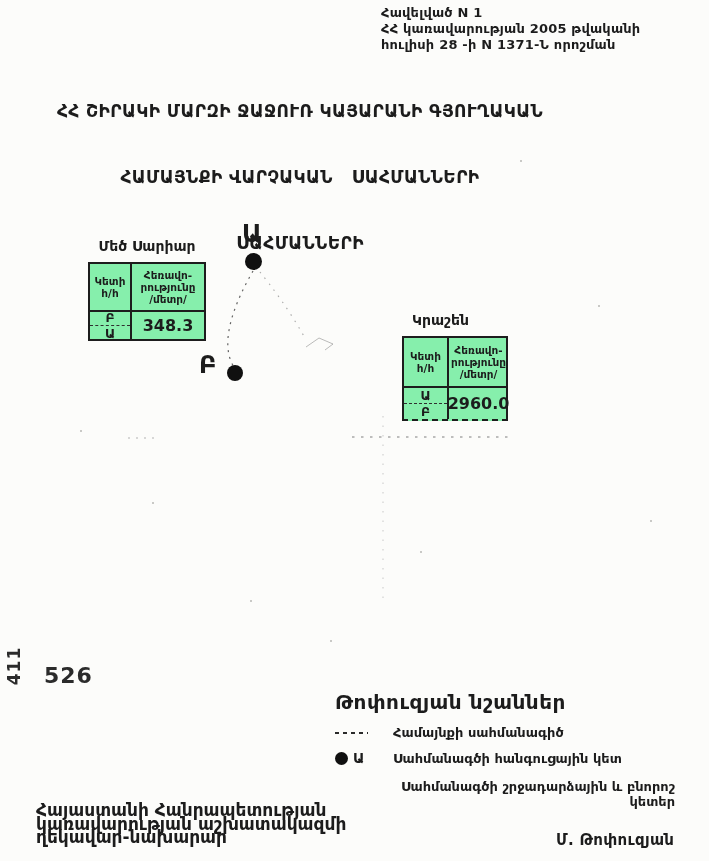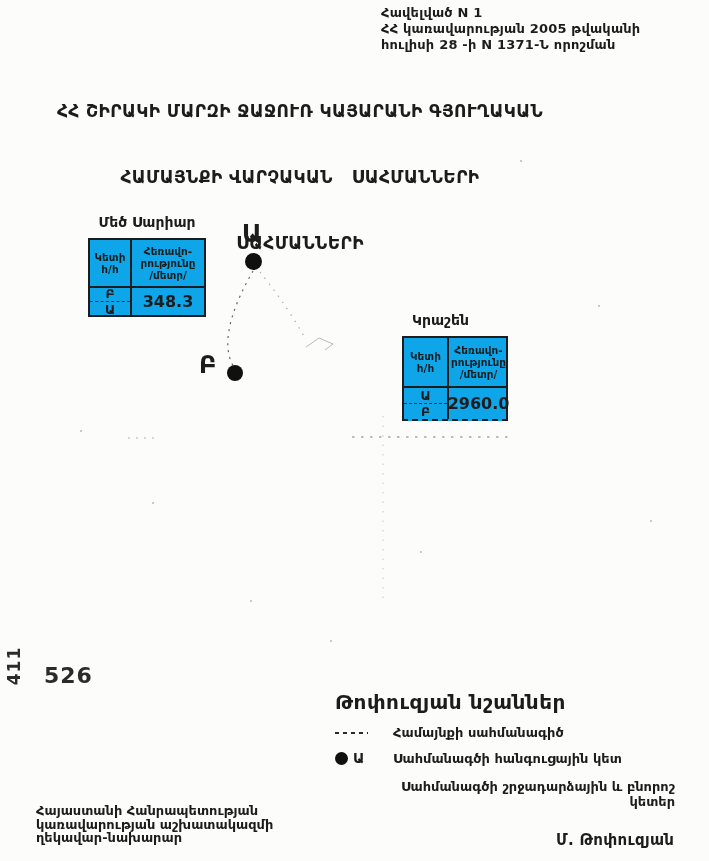--- a/index.html
+++ b/index.html
@@ -15,21 +15,21 @@
        font-size:13px; font-weight:bold; line-height:16px; letter-spacing:.2px;}
 
   
   .title{top:56px; left:40px; width:520px; text-align:center;
          font-size:17px; font-weight:bold; line-height:22px;
          letter-spacing:.4px; white-space:pre;}
 
   
   .tbl-group{z-index:3;}
   .tbl-title{font-size:14px; font-weight:bold; text-align:center; margin-bottom:8px;}
-  .btable{display:grid; border:2px solid #1d1d1d; background:#0ea5e9;}
+  .btable{display:grid; border:2px solid #1d1d1d; background:#86efac;}
   .cell{display:flex; align-items:center; justify-content:center;
         font-weight:bold; text-align:center;}
   .hcell{font-size:10.5px; line-height:12px; border-bottom:2px solid #1d1d1d;
          white-space:pre-line; padding:2px 1px;}
   .col-div{border-right:2px solid #1d1d1d;}
   .pt-stack{display:flex; flex-direction:column; justify-content:center;
             border-right:2px solid #1d1d1d;}
   .pt{font-size:12.5px; font-weight:bold; text-align:center; line-height:13px;}
   .pt-top{border-bottom:1px dashed #2f2f2f; padding-bottom:1px;}
   .pt-bot{padding-top:1px;}
@@ -60,21 +60,21 @@
   .lg-item{display:flex; align-items:center; margin-bottom:10px;
            font-size:13px; font-weight:bold;text-align:right;}
   .lg-item.i2{margin-bottom:13px;}
   .lg-sym{flex:0 0 58px; display:flex; align-items:center;}
   .dash-line{width:33px; height:2px;
     background-image:repeating-linear-gradient(to right,#2a2a2a 0 4px,transparent 4px 8px);}
   .lg-dot{width:13px; height:13px; border-radius:50%; background:#101010; margin-right:5px;}
   .lg-letter{font-size:14px; font-weight:bold;}
 
   
-  .foot-left{left:36px; top:804px; font-size:13px; font-weight:bold; line-height:13.5px;}
+  .foot-left{left:36px; top:804px; font-size:17px; font-weight:bold; line-height:13.5px;}
   .foot-right{left:556px; top:831px; font-size:15px; font-weight:600; letter-spacing:.3px;}
 
   .speck{width:2px; height:2px; background:#b9b9b4; border-radius:50%; z-index:0;}
 </style>
 </head>
 <body>
 
 <div class="page">
 
   <div class="abs hdr">
@@ -91,21 +91,21 @@
 
   <svg class="abs overlay" width="709" height="861" viewBox="0 0 709 861">
     <path d="M 253 271 C 242 290 230 315 228 338 C 227 352 230 361 234 367" fill="none" stroke="#4a4a4a" stroke-width="1.2" stroke-dasharray="2 5" opacity="0.85"></path>
     <path d="M 260 272 C 272 287 288 308 305 338" fill="none" stroke="#5a5a5a" stroke-width="1.1" stroke-dasharray="1.5 6" opacity="0.5"></path>
     <path d="M 306 347 L 319 338 L 333 344 L 325 350" fill="none" stroke="#6a6a6a" stroke-width="1" opacity="0.45"></path>
     <path d="M 352 437 L 509 437" fill="none" stroke="#4a4a4a" stroke-width="1.2" stroke-dasharray="2.5 6.5" opacity="0.7"></path>
     <path d="M 128 438 L 160 438" fill="none" stroke="#5a5a5a" stroke-width="1.1" stroke-dasharray="2 6" opacity="0.45"></path>
     <path d="M 383 416 L 383 598" fill="none" stroke="#6a6a6a" stroke-width="1" stroke-dasharray="1.5 8" opacity="0.35"></path>
   </svg>
 
-  <div class="abs tbl-group tblA" style="left:88px; top:214px; width:118px;">
+  <div class="abs tbl-group tblA" style="left:88px; top:238px; width:118px;">
     <div class="tbl-title">Մեծ Սարիար</div>
     <div class="btable">
       <div class="cell hcell col-div" style="white-space:pre-line">Կետի
 հ/հ</div>
       <div class="cell hcell" style="white-space:pre-line">Հեռավո-
 րությունը
 /մետր/</div>
       <div class="pt-stack">
         <div class="pt pt-top">Բ</div>
         <div class="pt pt-bot">Ա</div>

